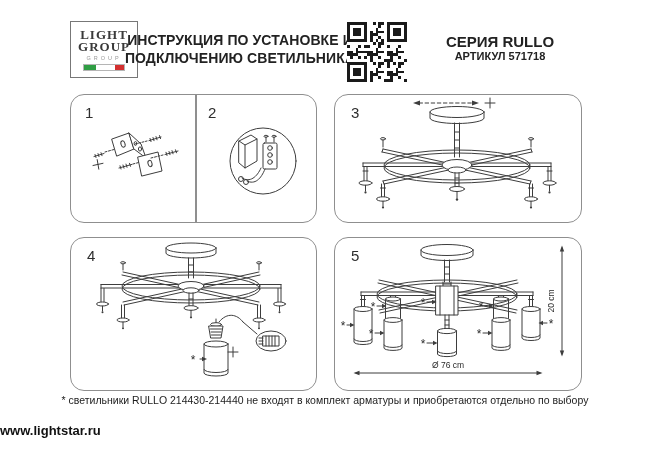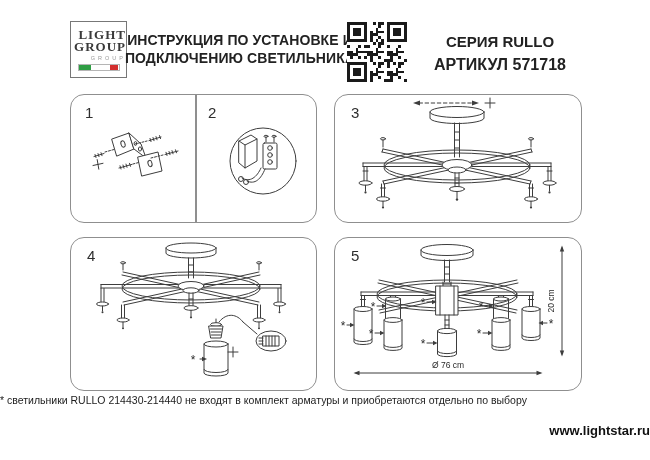--- a/index.html
+++ b/index.html
@@ -4,43 +4,43 @@
 <style>
   html,body { margin:0; padding:0; background:#fff; }
   .page {
     position:relative; width:650px; height:460px; background:#ffffff;
     font-family:"Liberation Sans", sans-serif; color:#1c1c1c; overflow:hidden;
   }
   .abs { position:absolute; }
 
   
   .logo-box {
-    left:70px; top:21px; width:57px; height:57px;
-    border:1px solid #777; box-sizing:border-box; text-align:right;
+    left:70px; top:21px; width:68px; height:57px;
+    border:1px solid #777; box-sizing:border-box; text-align:center;
     padding-top:7px; background:#fff;
   }
   .logo-word {
     font-family:"Liberation Serif", serif; font-weight:700;
     font-size:13px; line-height:12px; letter-spacing:1px; color:#3a3a3a;
   }
   .logo-group { font-size:5.5px; letter-spacing:3px; color:#9a9a9a; margin-top:2px; }
   .logo-flag {
     margin:3px auto 0; width:40px; height:5px; border:1px solid #b5b5b5;
     display:flex; box-sizing:content-box;
   }
   .logo-flag span { display:block; height:100%; }
 
   .title {
     left:124px; top:32px; width:232px; text-align:center;
     font-weight:700; font-size:14px; line-height:17.5px; letter-spacing:0.1px; color:#222;
   }
   .qr { left:347px; top:22px; width:60px; height:60px; }
   .series-block { left:415px; top:33px; width:170px; text-align:center; }
   .series  { font-size:15px;   font-weight:700; color:#222; }
-  .article { font-size:16px; font-weight:700; color:#222; margin-top:6px; }
+  .article { font-size:11px; font-weight:700; color:#222; margin-top:0; }
 
   
   .panel {
     border:1.5px solid #8f8f8f; border-radius:14px; box-sizing:border-box;
     background:#fff;
   }
   .p12 { left:70px;  top:94px;  width:247px; height:129px; }
   .p3  { left:334px; top:94px;  width:248px; height:129px; }
   .p4  { left:70px;  top:237px; width:247px; height:154px; }
   .p5  { left:334px; top:237px; width:248px; height:154px; }
@@ -49,22 +49,22 @@
   .panel svg.draw-svg { position:absolute; left:0; top:0; }
 
   svg .ln   { stroke:#3d3d3d; stroke-width:1; fill:none; stroke-linecap:round; stroke-linejoin:round; }
   svg .lnw  { stroke:#3d3d3d; stroke-width:1; fill:#ffffff; stroke-linecap:round; stroke-linejoin:round; }
   svg .fl   { fill:#3d3d3d; stroke:none; }
   svg text  { font-family:"Liberation Sans", sans-serif; fill:#2a2a2a; stroke:none; }
   svg .ast  { font-size:12px; }
   svg .dim  { font-size:8.5px; }
 
   
-  .footnote { left:0; top:394px; width:650px; font-size:10.5px; color:#1c1c1c; }
-  .website  { left:0; top:423px; width:650px; text-align:right; font-size:13px; font-weight:700; color:#111; }
+  .footnote { left:0; top:394px; width:650px; text-align:center; font-size:10.5px; color:#1c1c1c; }
+  .website  { left:0; top:423px; width:650px; text-align:left; font-size:13px; font-weight:700; color:#111; }
 </style>
 </head>
 <body>
 
 <div class="page">
 
   <div class="abs logo-box">
     <div class="logo-word">LIGHT</div>
     <div class="logo-word">GROUP</div>
     <div class="logo-group">GROUP</div>

